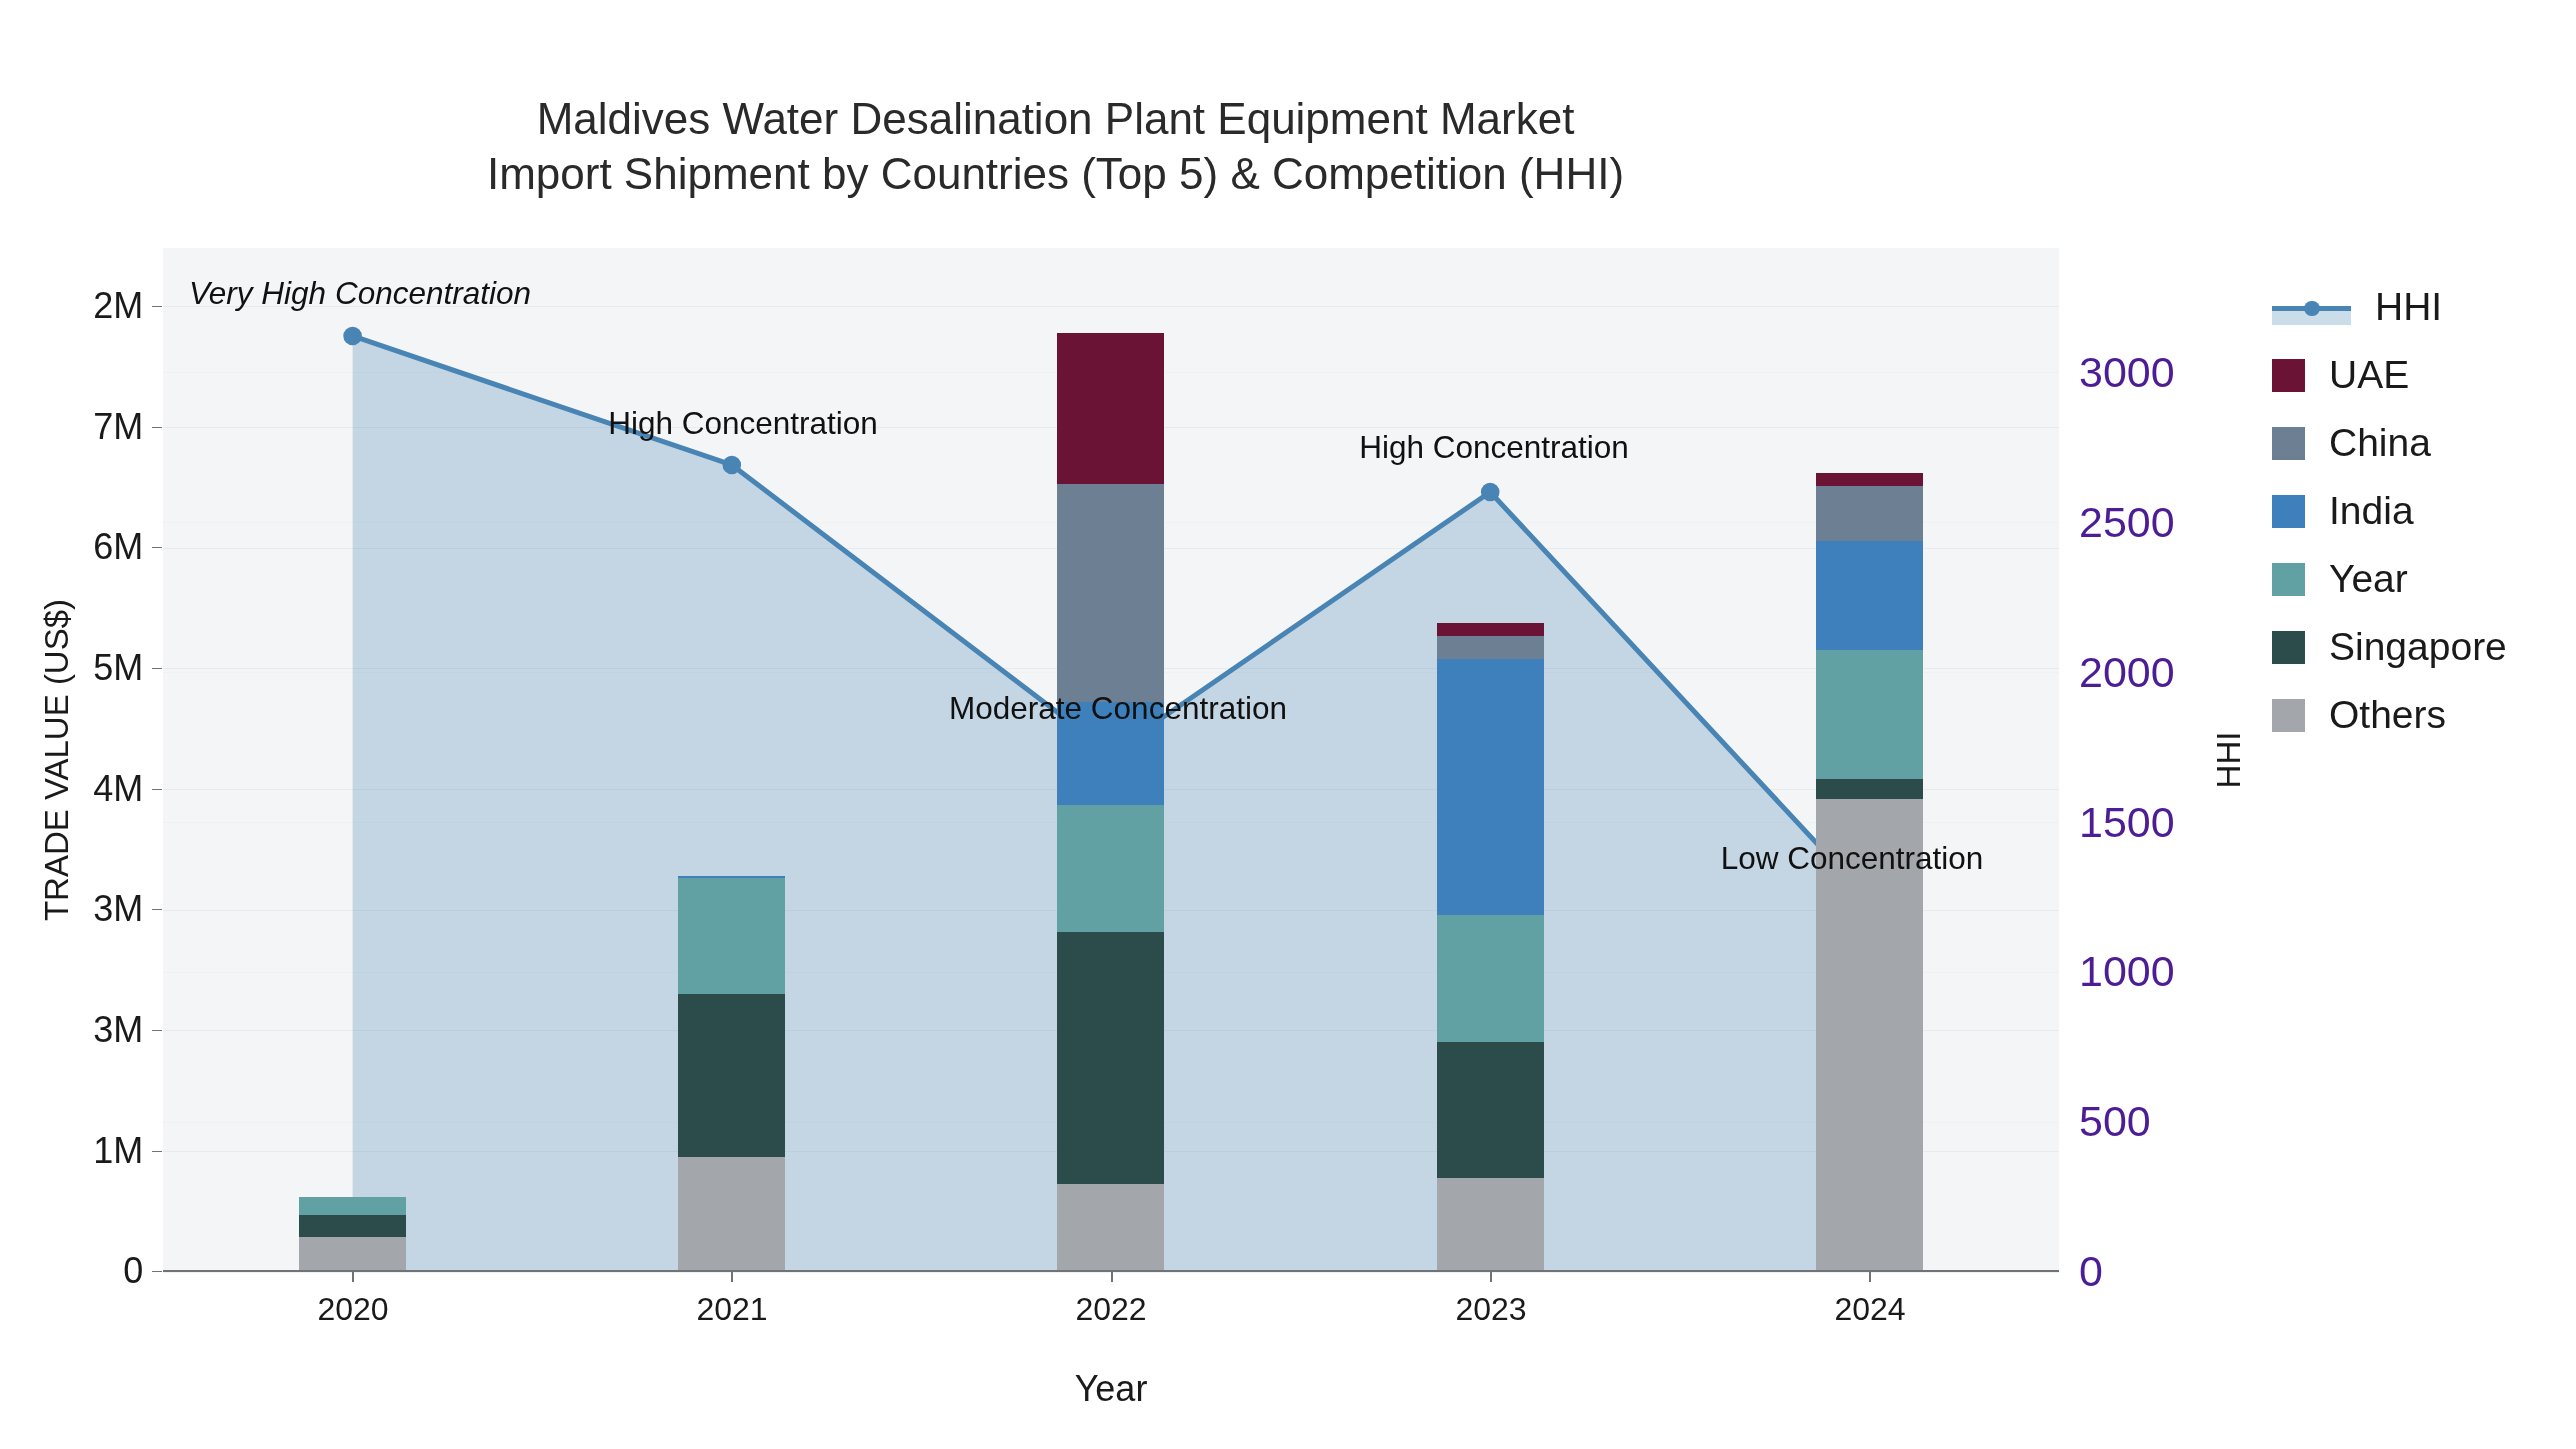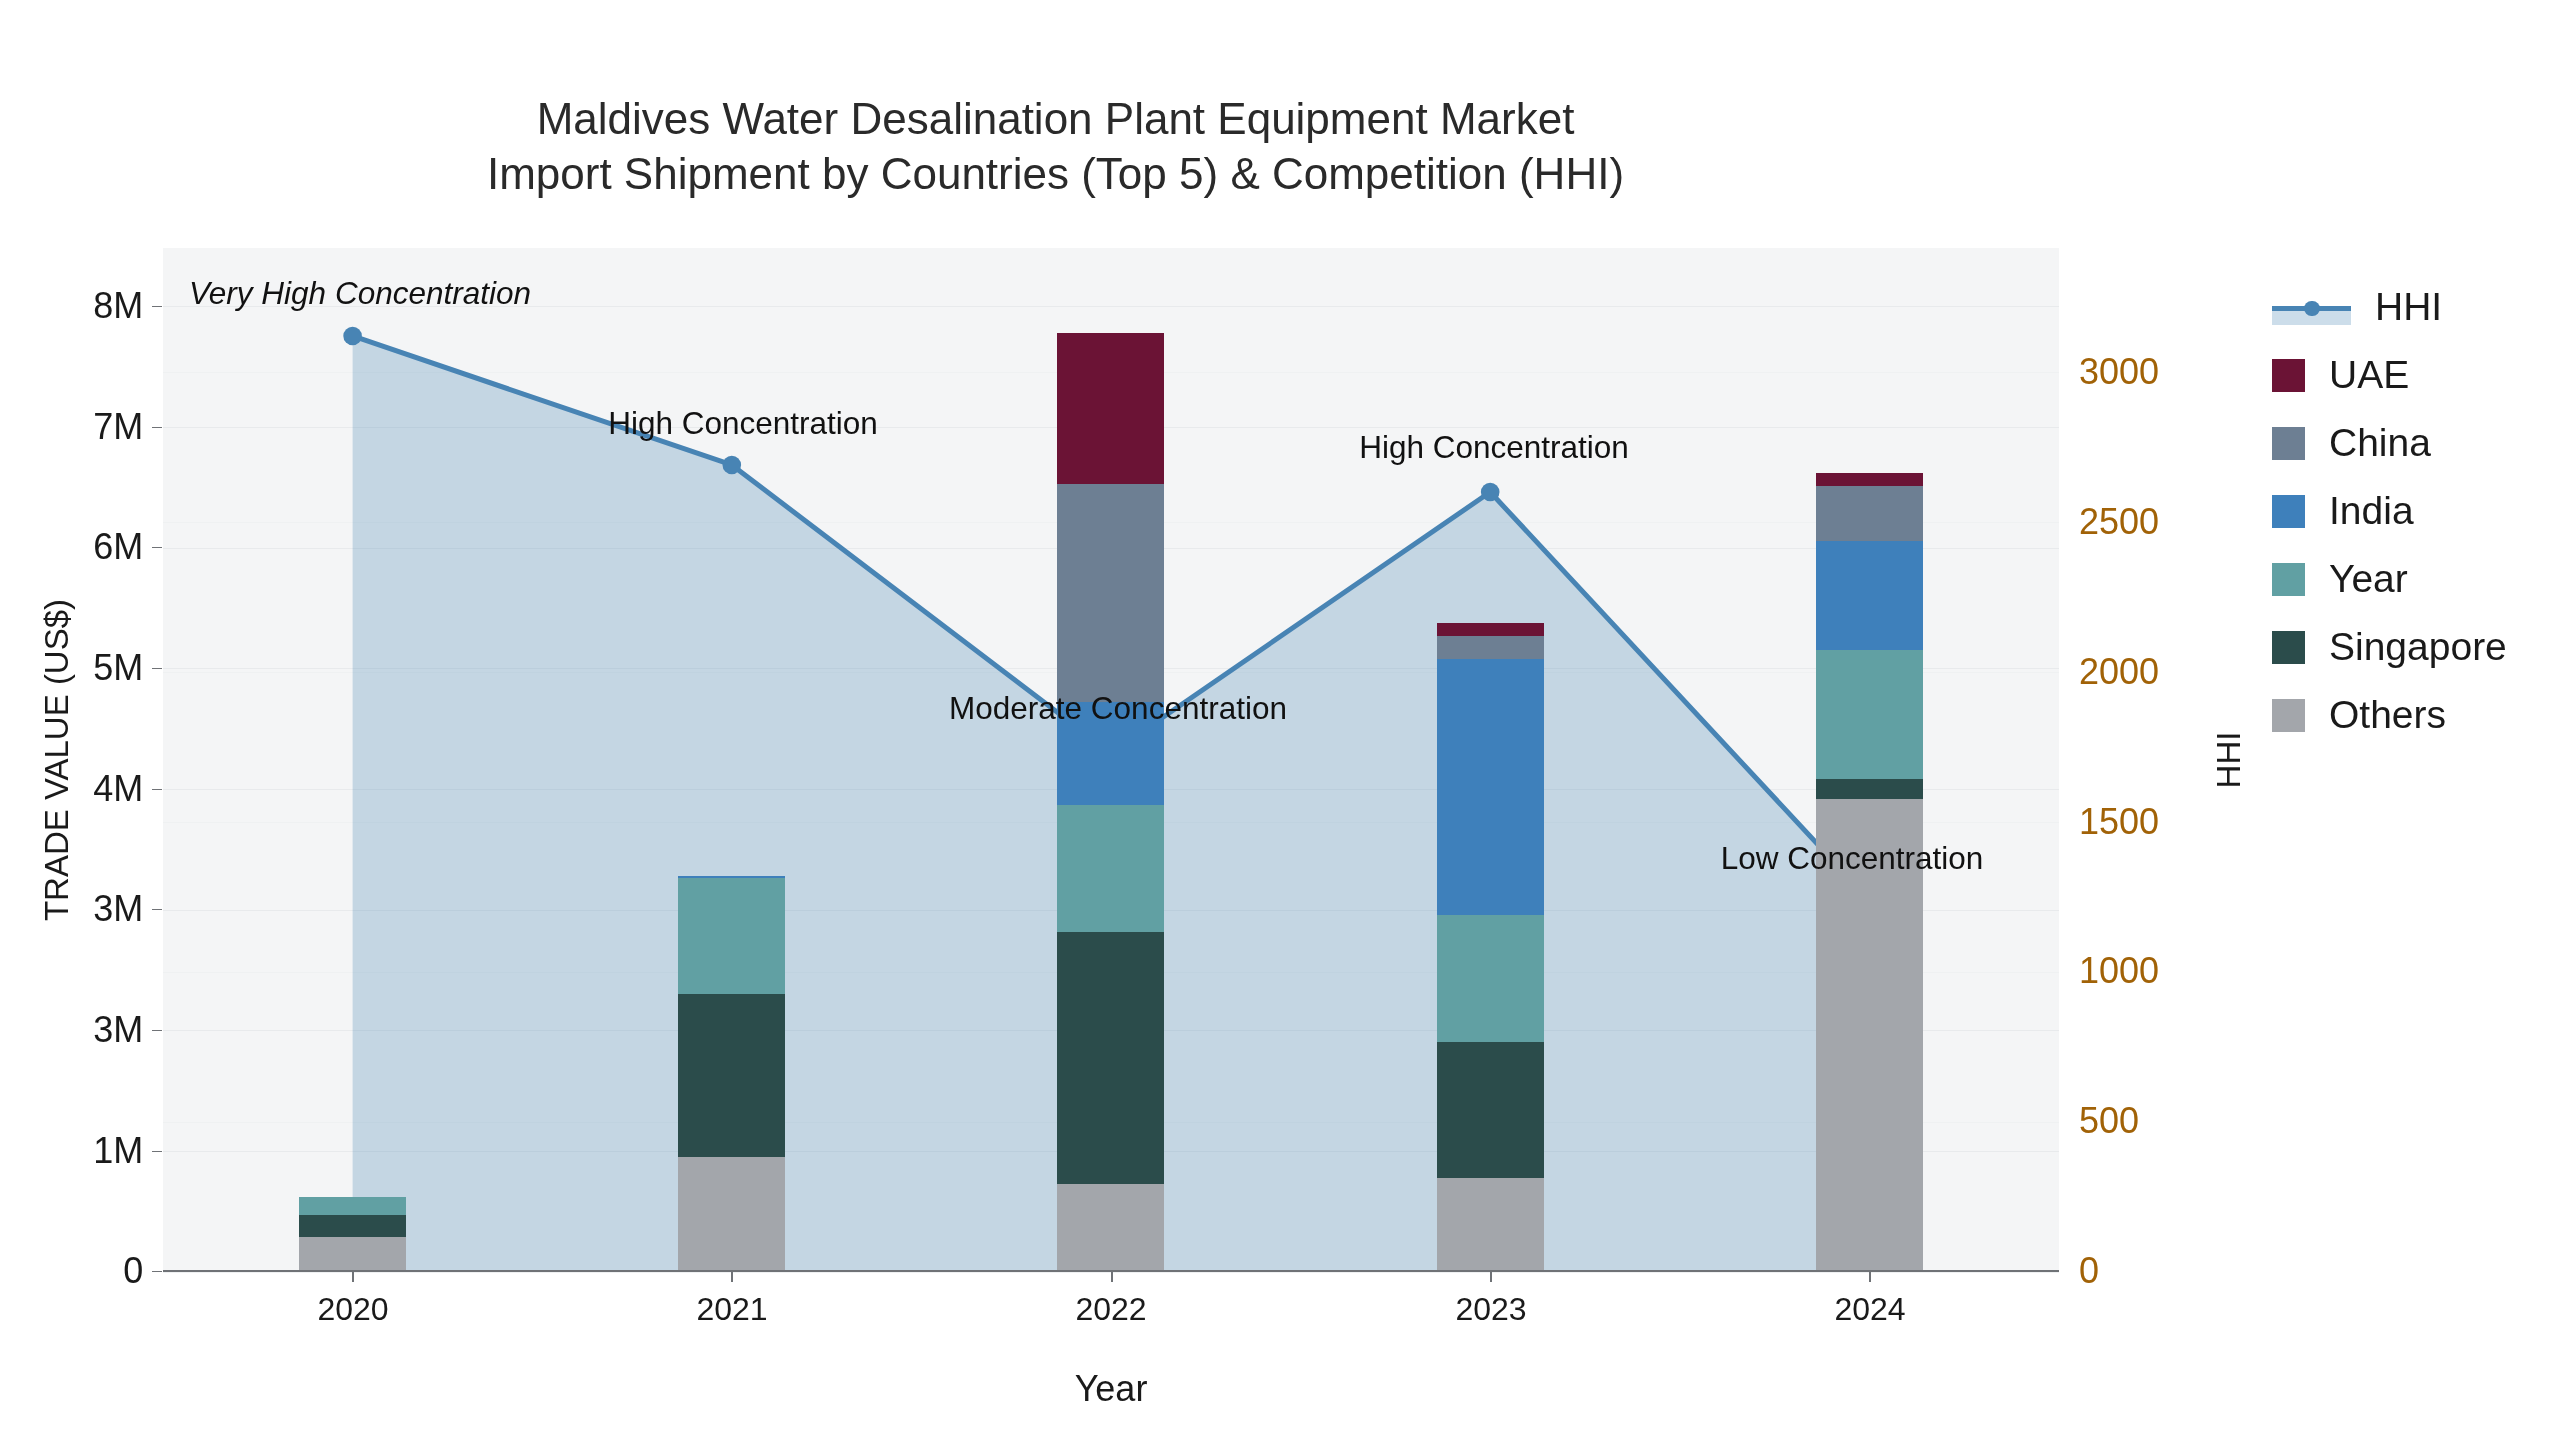--- a/index.html
+++ b/index.html
@@ -22,21 +22,21 @@
   .hhi-area{position:absolute;left:0;top:0;width:100%;height:100%;}
 
   
   .bars{position:absolute;left:0;top:0;width:100%;height:100%;}
   .barcol{position:absolute;bottom:0;width:107px;display:flex;flex-direction:column-reverse;}
   .seg{width:100%;}
 
   .axis-bottom{position:absolute;left:163px;top:1233px;width:1896px;height:2.1px;background:#6f7276;}
   .yleft{position:absolute;font-size:36px;color:#1a1a1a;transform:translateY(-50%);
          text-align:right;white-space:nowrap;width:136px;left:7.2px;}
-  .yright{position:absolute;font-size:36px;color:#a16207;transform:translateY(-50%);
+  .yright{position:absolute;font-size:43px;color:#4c1d95;transform:translateY(-50%);
           text-align:left;white-space:nowrap;left:2079px;}
   .tickmark{position:absolute;width:10px;height:1.4px;background:#6f7276;}
 
   .xtick{position:absolute;top:1254px;font-size:32px;color:#1a1a1a;
          text-align:center;width:215px;transform:translateX(-50%);}
 
   .ylabel-left{position:absolute;left:-208px;top:50%;width:501px;text-align:center;
                font-size:33px;color:#1a1a1a;transform:translateY(-50%) rotate(-90deg);
                transform-origin:center center;}
   .ylabel-left-wrap{position:absolute;left:14.3px;top:211px;height:1023px;width:43px;}
@@ -153,21 +153,21 @@
       <div class="yleft" style="top: 872px;">3M</div>
       <div class="tickmark" style="left: 152px; top: 872px;"></div>
       <div class="yleft" style="top: 752px;">4M</div>
       <div class="tickmark" style="left: 152px; top: 752px;"></div>
       <div class="yleft" style="top: 631px;">5M</div>
       <div class="tickmark" style="left: 152px; top: 631px;"></div>
       <div class="yleft" style="top: 510px;">6M</div>
       <div class="tickmark" style="left: 152px; top: 510px;"></div>
       <div class="yleft" style="top: 390px;">7M</div>
       <div class="tickmark" style="left: 152px; top: 390px;"></div>
-      <div class="yleft" style="top: 269px;">8M</div>
+      <div class="yleft" style="top: 269px;">2M</div>
       <div class="tickmark" style="left: 152px; top: 269px;"></div>
     </div>
   <div id="yrightlayer">
       <div class="yright" style="top: 1234px;">0</div>
       <div class="yright" style="top: 1084px;">500</div>
       <div class="yright" style="top: 934px;">1000</div>
       <div class="yright" style="top: 785px;">1500</div>
       <div class="yright" style="top: 635px;">2000</div>
       <div class="yright" style="top: 485px;">2500</div>
       <div class="yright" style="top: 335px;">3000</div>

